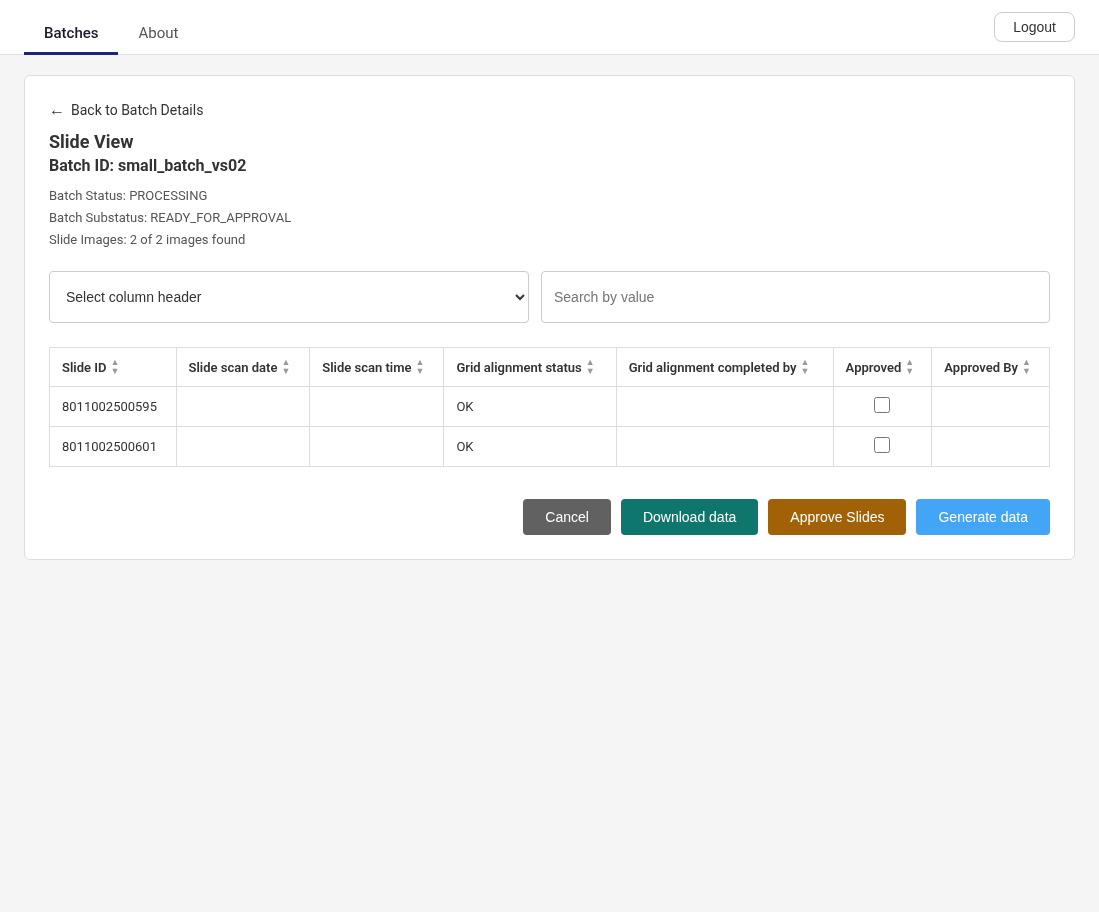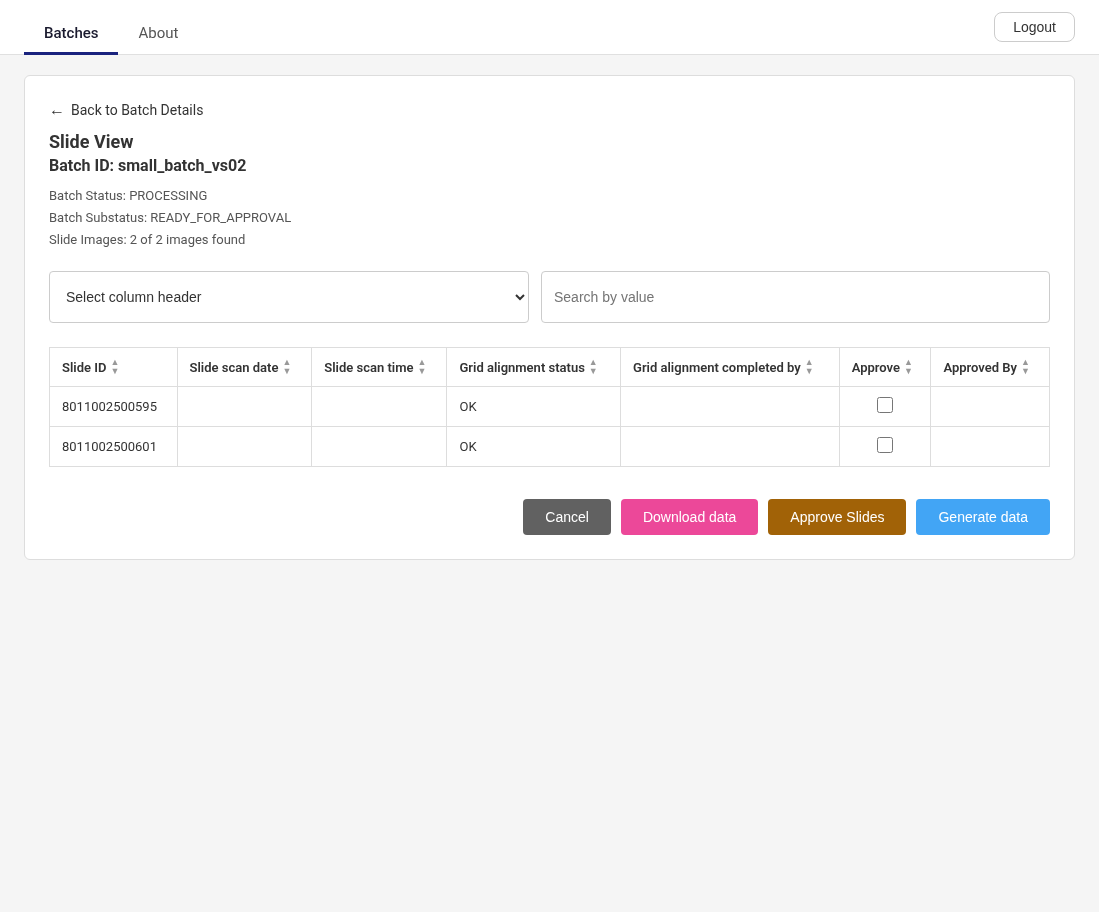--- a/index.html
+++ b/index.html
@@ -170,21 +170,21 @@
       border-radius: 4px;
       font-size: 14px;
       cursor: pointer;
       font-weight: 500;
     }
     .btn-cancel {
       background: #616161;
       color: #fff;
     }
     .btn-download {
-      background: #ec4899;
+      background: #0f766e;
       color: #fff;
     }
     .btn-approve {
       background: #a16207;
       color: #fff;
     }
     .btn-generate {
       background: #42A5F5;
       color: #fff;
     }
@@ -271,21 +271,21 @@
             </div>
           </th>
           <th>
             <div class="th-content">
               <span>Grid alignment completed by</span>
               <span class="sort-icons">▲<br>▼</span>
             </div>
           </th>
           <th>
             <div class="th-content">
-              <span>Approve</span>
+              <span>Approved</span>
               <span class="sort-icons">▲<br>▼</span>
             </div>
           </th>
           <th>
             <div class="th-content">
               <span>Approved By</span>
               <span class="sort-icons">▲<br>▼</span>
             </div>
           </th>
         </tr>

